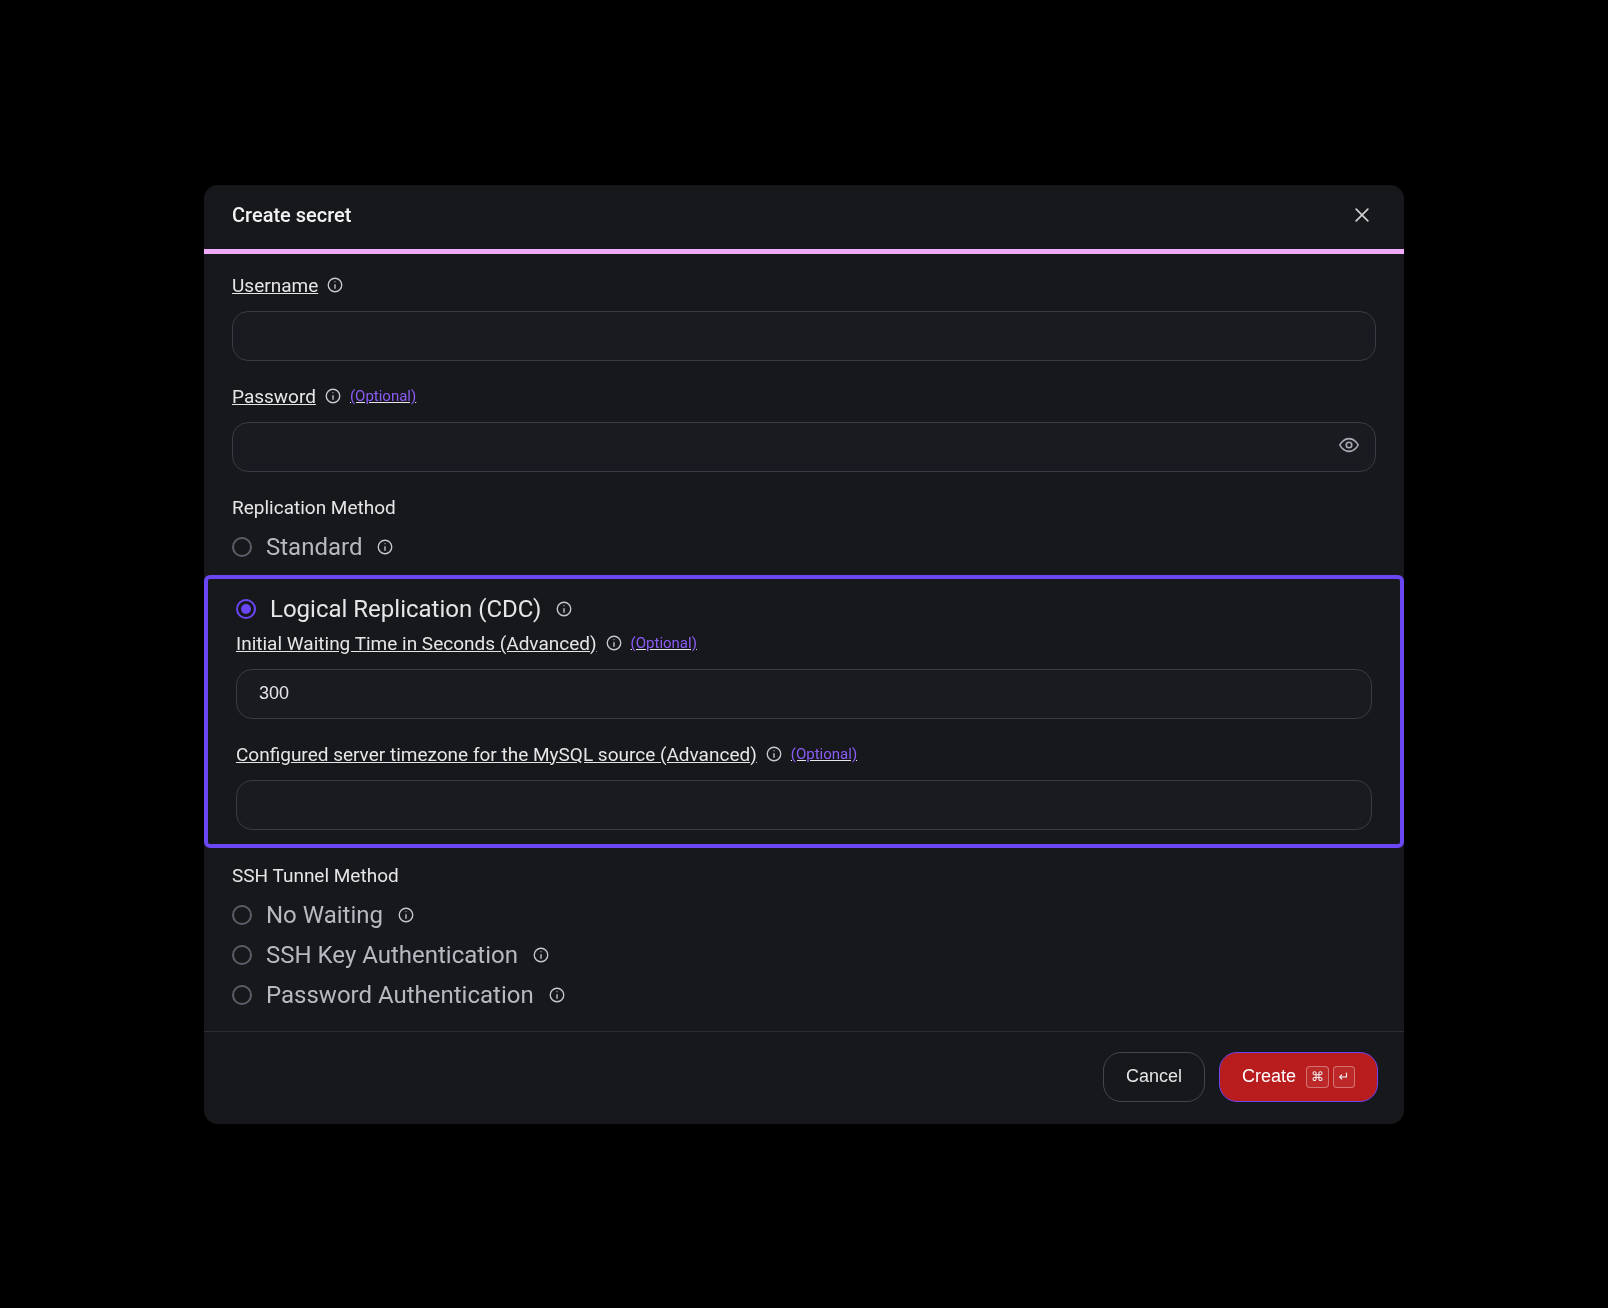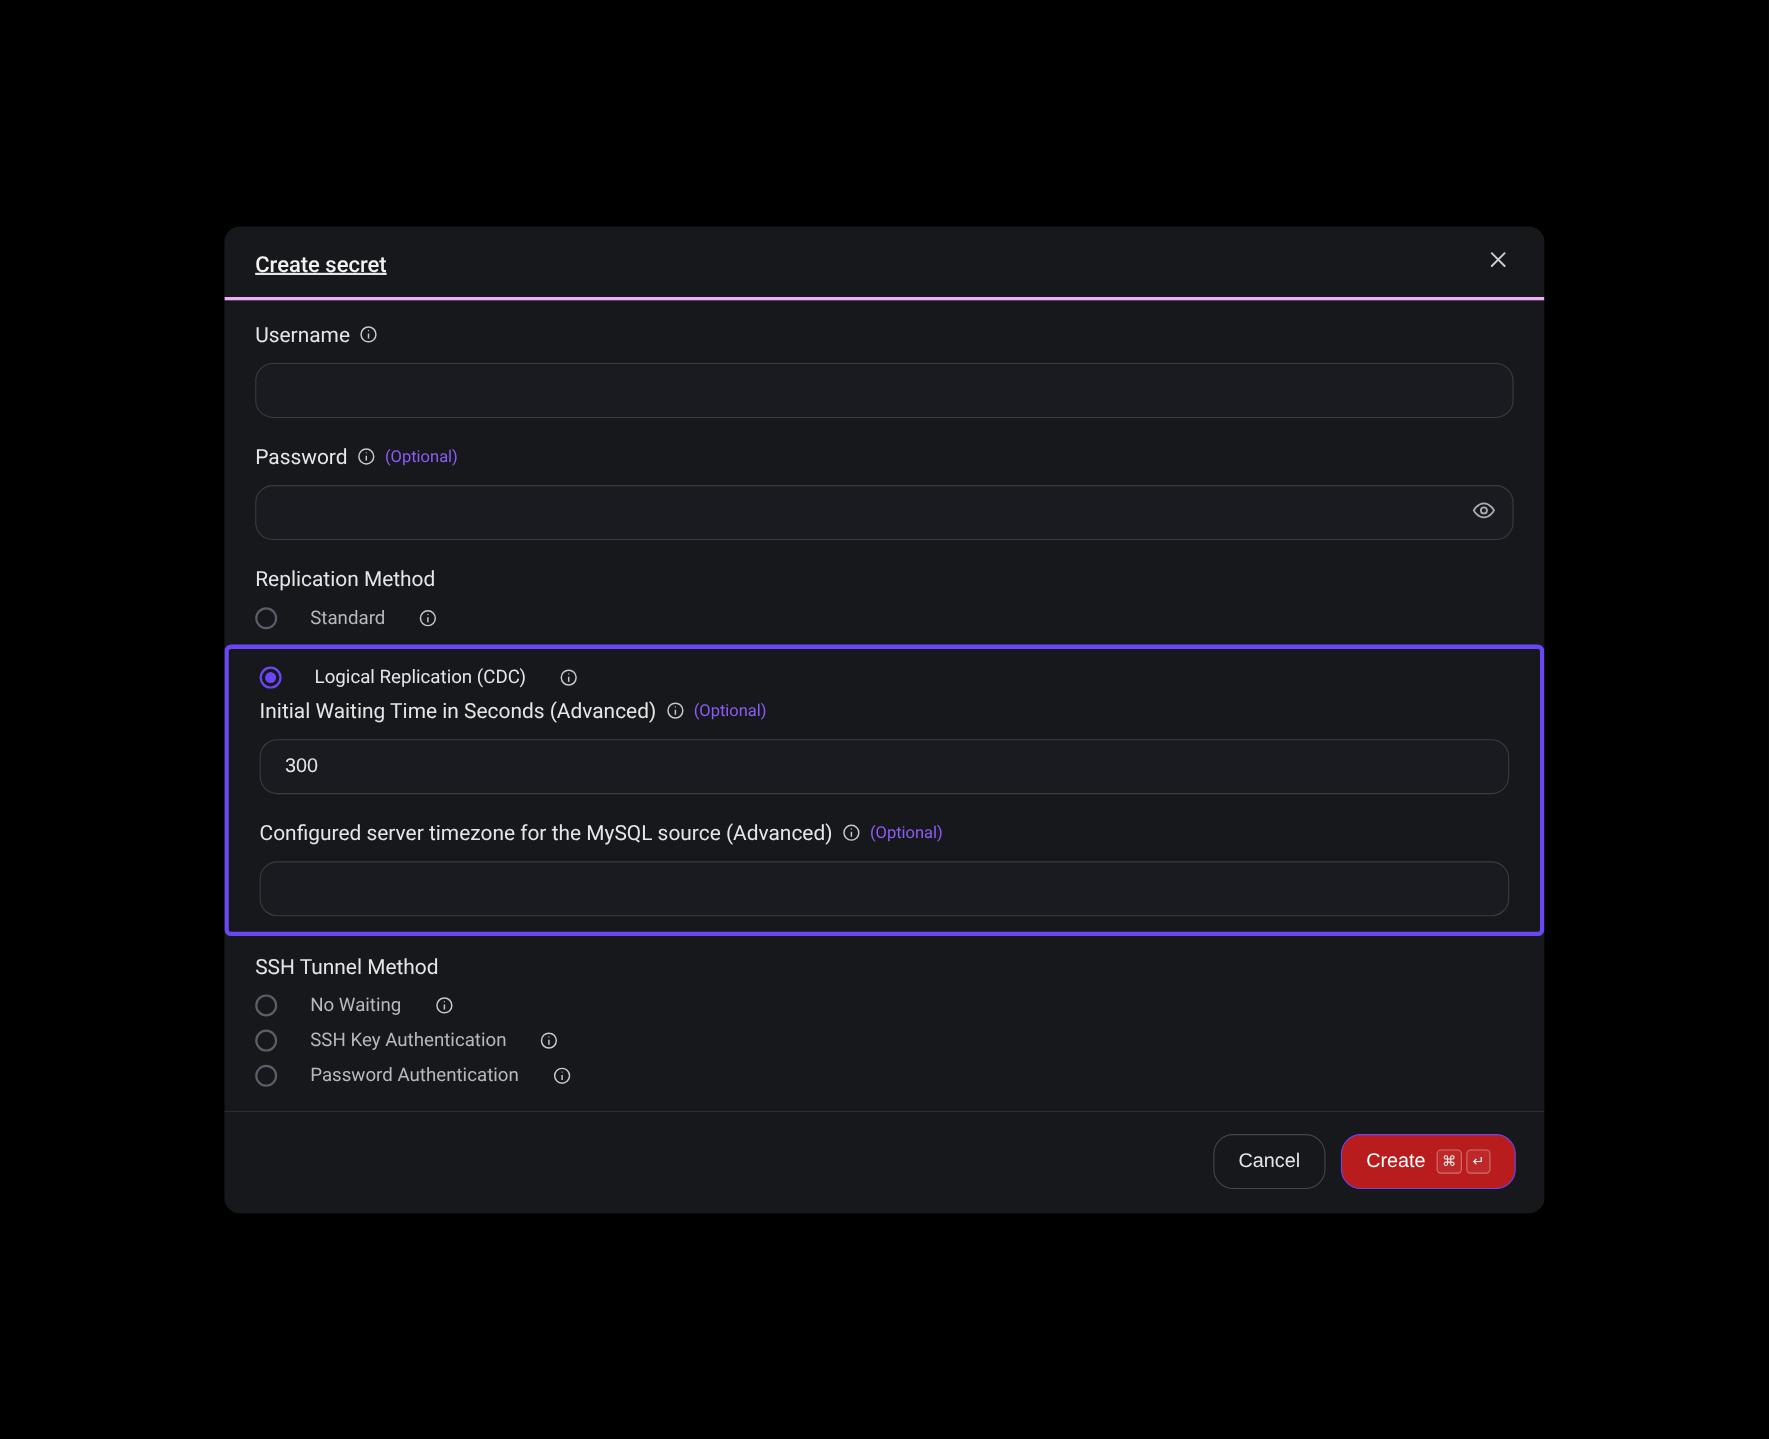--- a/index.html
+++ b/index.html
@@ -15,40 +15,39 @@
     width:1200px;
     background:#17181c;
     border-radius:14px;
     color:#e6e6e8;
     display:flex;
     flex-direction:column;
     overflow:hidden;
   }
   .modal-header {
     display:flex;
-    align-items:flex-end;
+    align-items:flex-start;
     justify-content:space-between;
     padding:18px 28px;
-    border-bottom:3px solid #f0abfc;
-    text-decoration:underline;
+    border-bottom:5px solid #f0abfc;
   }
   .modal-title { font-size:20px; font-weight:500; color:#f2f2f4; }
   .close-btn {
     background:none; border:none; cursor:pointer;
     width:28px; height:28px; display:flex; align-items:center; justify-content:center;
     color:#d0d0d3;
   }
   .close-btn svg { width:20px; height:20px; }
 
   .modal-body { padding:20px 28px 10px 28px; }
 
   .field { margin-bottom:24px; }
   .field-label {
     display:flex; align-items:center; gap:8px;
-    font-size:19px; color:#e6e6e8; margin-bottom:14px;
+    font-size:19px; color:#e6e6e8; margin-bottom:14px;text-decoration:underline;
   }
   .optional { color:#8b5cf6; font-size:15px; }
   .info-icon {
     display:inline-flex; align-items:center; justify-content:center;
     width:18px; height:18px;
     color:#c7c8cc;
   }
   .info-icon svg { width:18px; height:18px; }
   .text-input {
     width:100%;
@@ -64,22 +63,22 @@
   .eye-btn {
     position:absolute; right:14px; top:50%; transform:translateY(-50%);
     background:none; border:none; cursor:pointer; color:#a9abb2;
     width:26px; height:26px; display:flex; align-items:center; justify-content:center;
   }
   .eye-btn svg { width:22px; height:22px; }
 
   .section-title { font-size:19px; color:#e6e6e8; margin-bottom:14px; }
 
   .radio-row {
-    display:flex; align-items:center; gap:30px;
-    font-size:17px; color:#b7b9c0;
+    display:flex; align-items:center; gap:14px;
+    font-size:24px; color:#b7b9c0;
     margin-bottom:12px;
     cursor:pointer;
   }
   .radio-row .label-text { color:#b7b9c0; }
   .radio-outer {
     width:20px; height:20px; border-radius:50%;
     border:2px solid #5b5d68;
     display:flex; align-items:center; justify-content:center;
     flex-shrink:0;
   }

